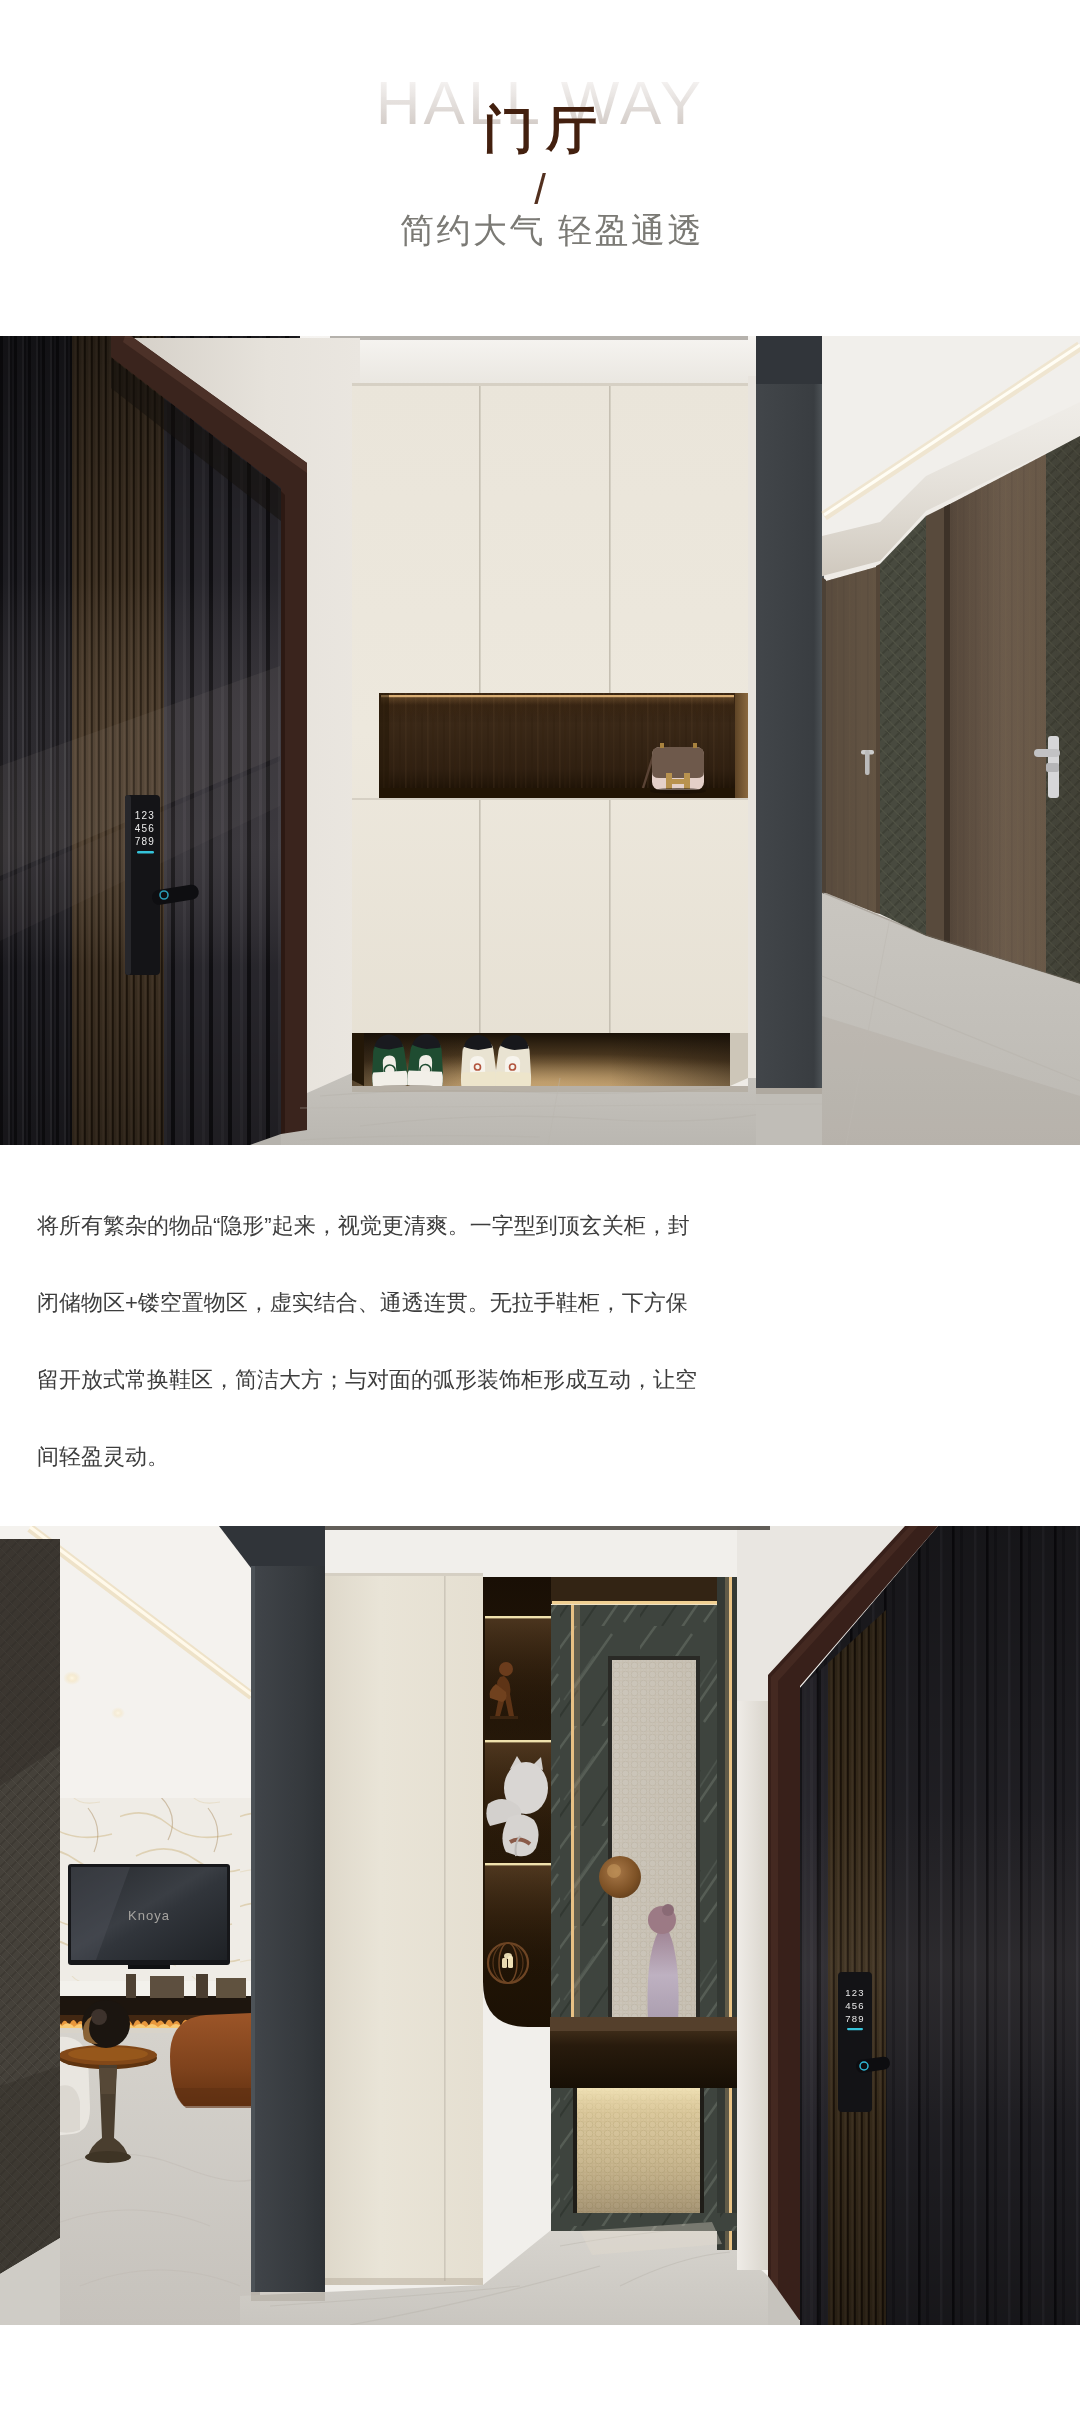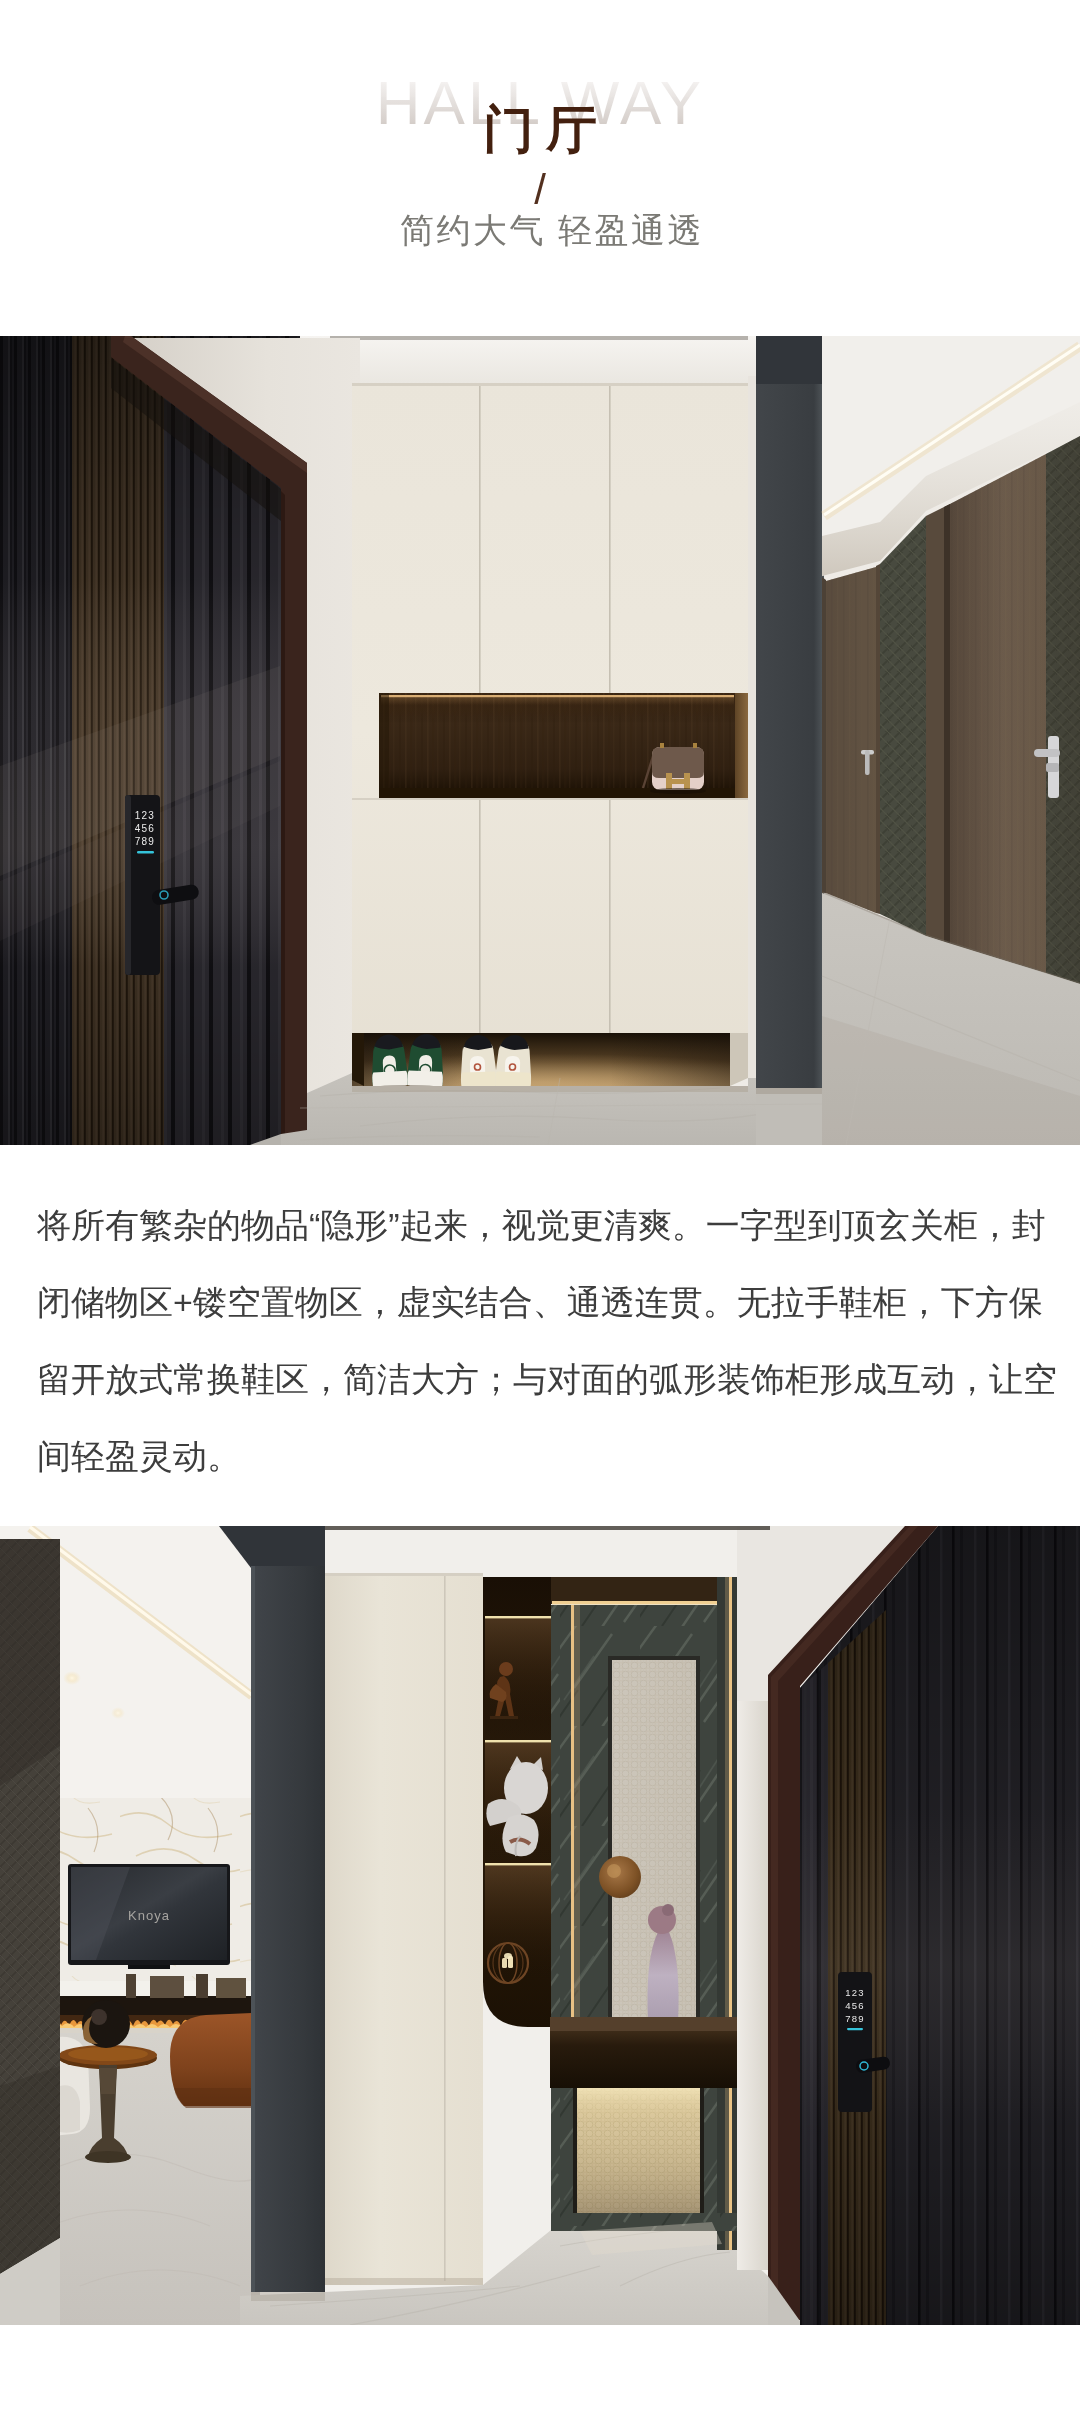--- a/index.html
+++ b/index.html
@@ -317,21 +317,21 @@
 
 <line x1="822" y1="640" x2="1080" y2="745" stroke="#b9b5ae" stroke-width="1.3" opacity="0.6"></line>
 <polygon points="822,680 1080,760 1080,809 822,809" fill="#9e978b" opacity="0.18"></polygon>
 <line x1="890" y1="582" x2="846" y2="809" stroke="#bcb8b1" stroke-width="1.1" opacity="0.5"></line>
 
 <line x1="300" y1="772" x2="822" y2="768" stroke="#b9b5ae" stroke-width="1.1" opacity="0.45"></line>
 <line x1="560" y1="742" x2="548" y2="809" stroke="#b9b5ae" stroke-width="1.1" opacity="0.4"></line>
 </svg>
 </div>
 
-<div class="abs" style="left:37px;top:1187px;white-space:nowrap;font-size:34px;color:#3d3d3d;line-height:77px;">将所有繁杂的物品“隐形”起来，视觉更清爽。一字型到顶玄关柜，封<br>闭储物区+镂空置物区，虚实结合、通透连贯。无拉手鞋柜，下方保<br>留开放式常换鞋区，简洁大方；与对面的弧形装饰柜形成互动，让空<br>间轻盈灵动。</div>
+<div class="abs" style="left:37px;top:1187px;white-space:nowrap;font-size:22px;color:#3d3d3d;line-height:77px;">将所有繁杂的物品“隐形”起来，视觉更清爽。一字型到顶玄关柜，封<br>闭储物区+镂空置物区，虚实结合、通透连贯。无拉手鞋柜，下方保<br>留开放式常换鞋区，简洁大方；与对面的弧形装饰柜形成互动，让空<br>间轻盈灵动。</div>
 
 <div class="abs" style="left:0;top:1526px;width:1080px;height:799px;" id="p2">
 <svg width="1080" height="799" viewBox="0 0 1080 799">
 <defs>
 <pattern id="weave2" width="11" height="11" patternUnits="userSpaceOnUse">
  <rect width="11" height="11" fill="#45413a"></rect>
  <path d="M0,11 L11,0 M-2,3 L3,-2 M8,13 L13,8" stroke="#3c3832" stroke-width="1.8"></path>
  <path d="M0,0 L11,11" stroke="#4c4841" stroke-width="1"></path>
 </pattern>
 <pattern id="slatD2" width="34" height="10" patternUnits="userSpaceOnUse">

